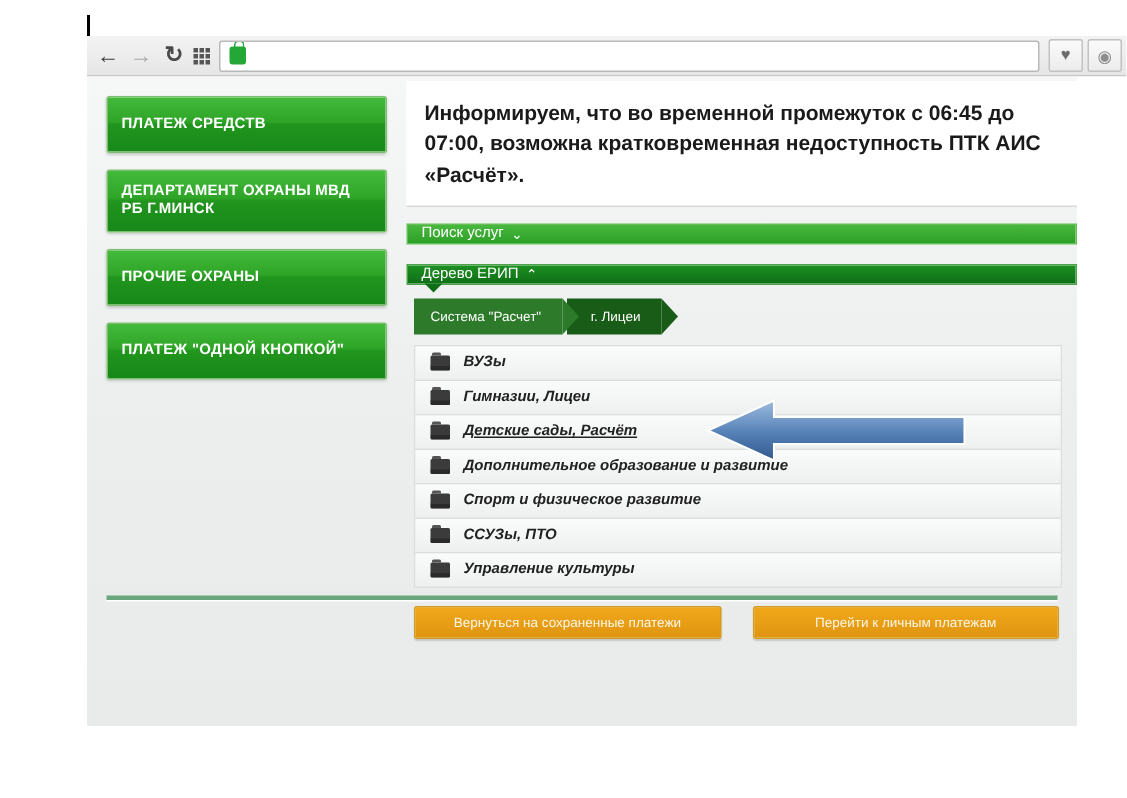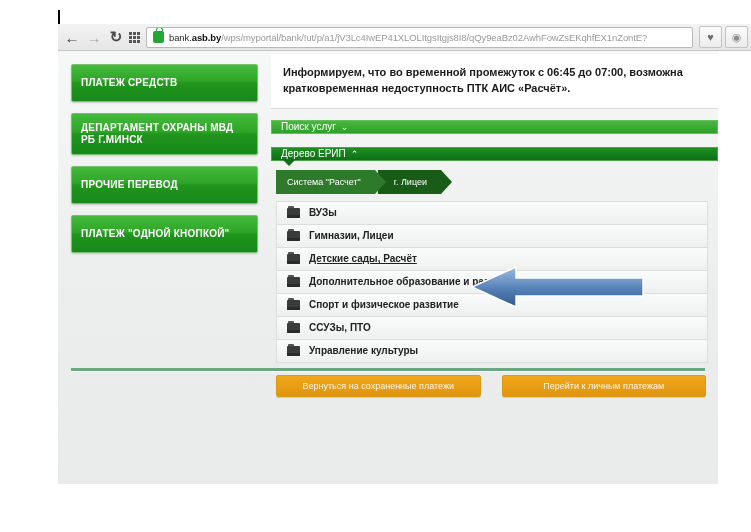--- a/index.html
+++ b/index.html
@@ -173,21 +173,21 @@
     left: 213px;
     top: 0;
     width: 447px;
   }
 
   .notice {
     margin-top: 3px;
     background: #ffffff;
     border-bottom: 1px solid #d8dad9;
     padding: 11px 10px 11px 12px;
-    font-size: 11px;
+    font-size: 14px;
     font-weight: bold;
     color: #1a1a1a;
     line-height: 1.45;
   }
 
   .bar {
     margin-top: 0;
     height: 14px;
     display: flex;
     align-items: center;
@@ -285,20 +285,21 @@
     position:absolute;
     left: 1px; top: -2px;
     width: 6px; height: 2px;
     background: #555555;
     border-radius: 1px 1px 0 0;
   }
   .row-label {
     font-size: 10px;
     color: #212121;
     font-weight: bold;
+    font-style: italic;
   }
   .row.active .row-label {
     text-decoration: underline;
   }
 
   
   .actions {
     margin-top: 12px;
     margin-left: 5px;
     width: 430px;
@@ -358,39 +359,38 @@
         <i></i>
         <i></i>
         <i></i>
         <i></i>
         <i></i>
         <i></i>
     </div>
 
     <div class="omnibox">
       <span class="lock"></span>
-      <span class="url"><span class="host">bank.</span><span class="host"><b>asb.by</b></span><span>/wps/myportal/bank/!ut/p/a1/jV3Lc4IwEP41XLOLItgsItgjs8I8/qQy9eaBz02AwhFowZsEKqhfEX1nZontE?</span></span>
     </div>
 
     <div class="tb-icon">♥</div>
     <div class="tb-icon round">◉</div>
   </div>
 
   <div class="viewport">
     <div class="page">
 
       <div class="sidebar">
         <div class="side-btn">
           <span>ПЛАТЕЖ СРЕДСТВ</span>
         </div>
         <div class="side-btn tall">
           <span>ДЕПАРТАМЕНТ ОХРАНЫ МВД РБ Г.МИНСК</span>
         </div>
         <div class="side-btn">
-          <span>ПРОЧИЕ ПЕРЕВОД</span>
+          <span>ПРОЧИЕ ОХРАНЫ</span>
         </div>
         <div class="side-btn">
           <span>ПЛАТЕЖ "ОДНОЙ КНОПКОЙ"</span>
         </div>
       </div>
 
       <div class="main">
 
         <div class="notice">Информируем, что во временной промежуток с 06:45 до 07:00, возможна кратковременная недоступность ПТК АИС «Расчёт».</div>
 

